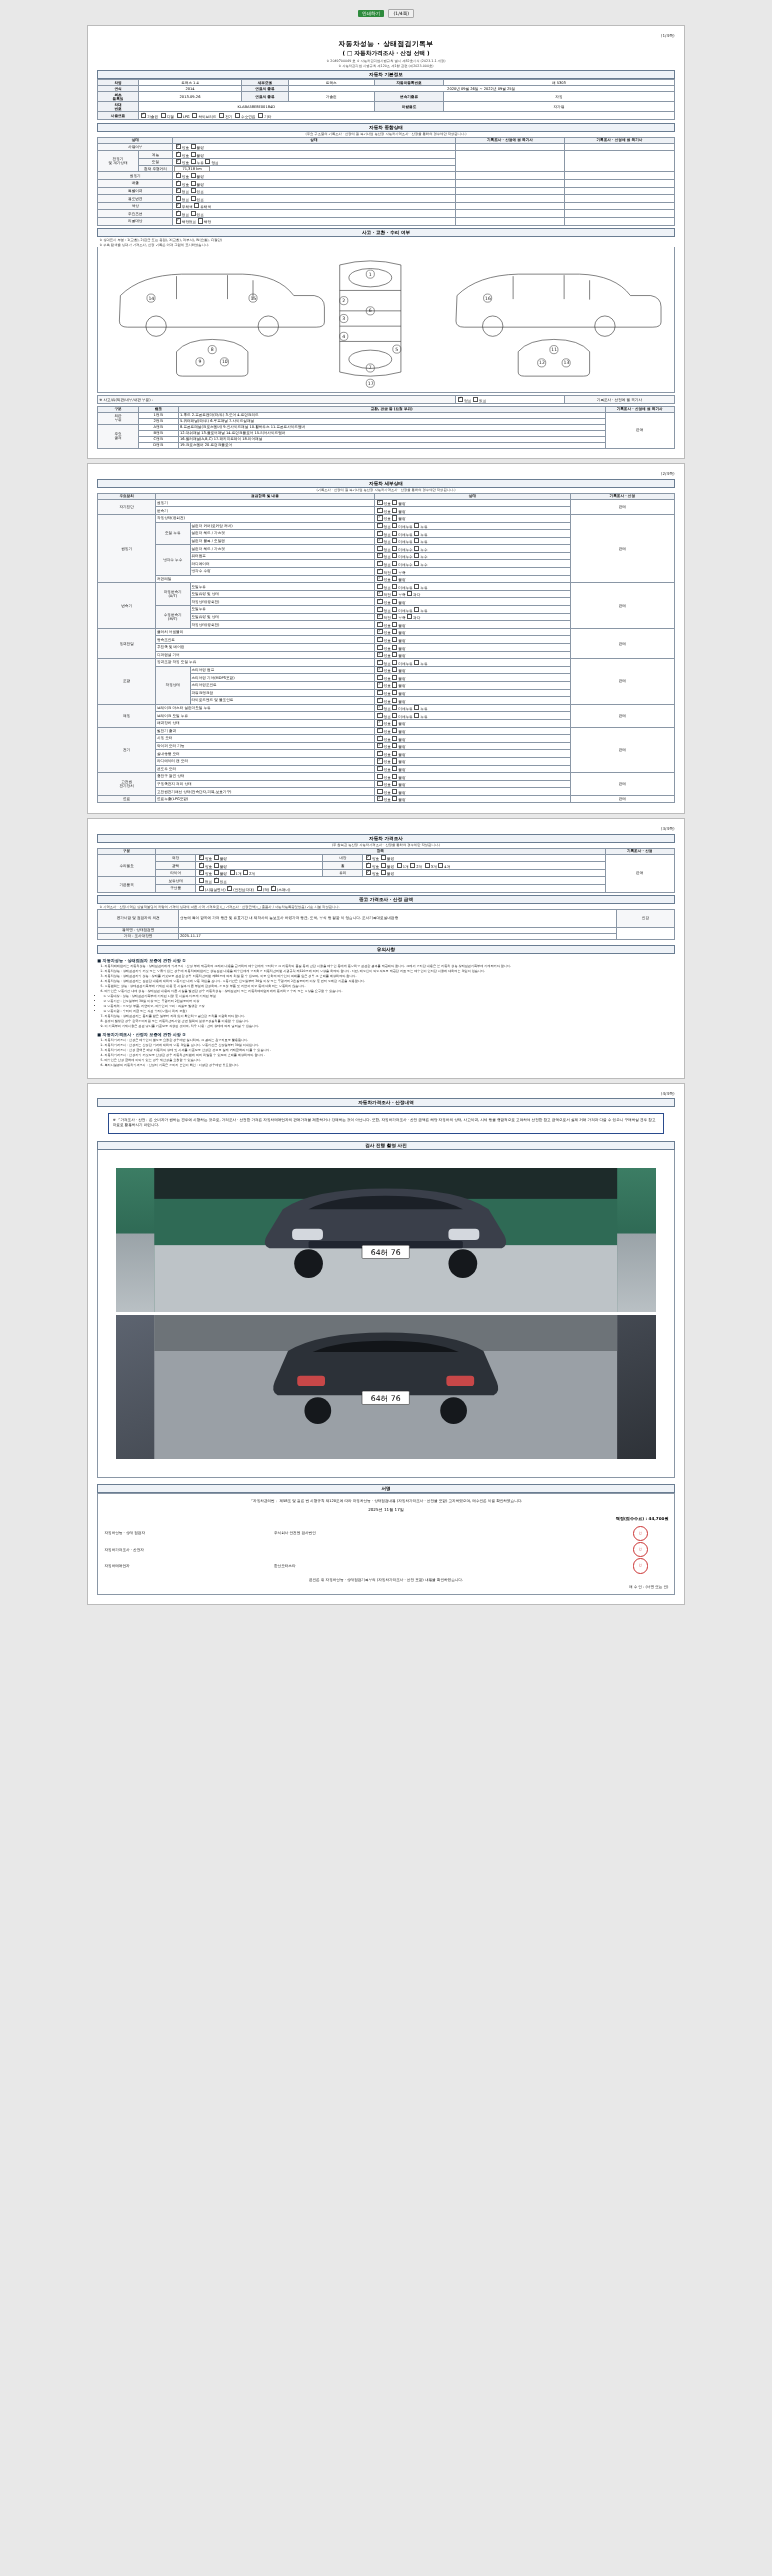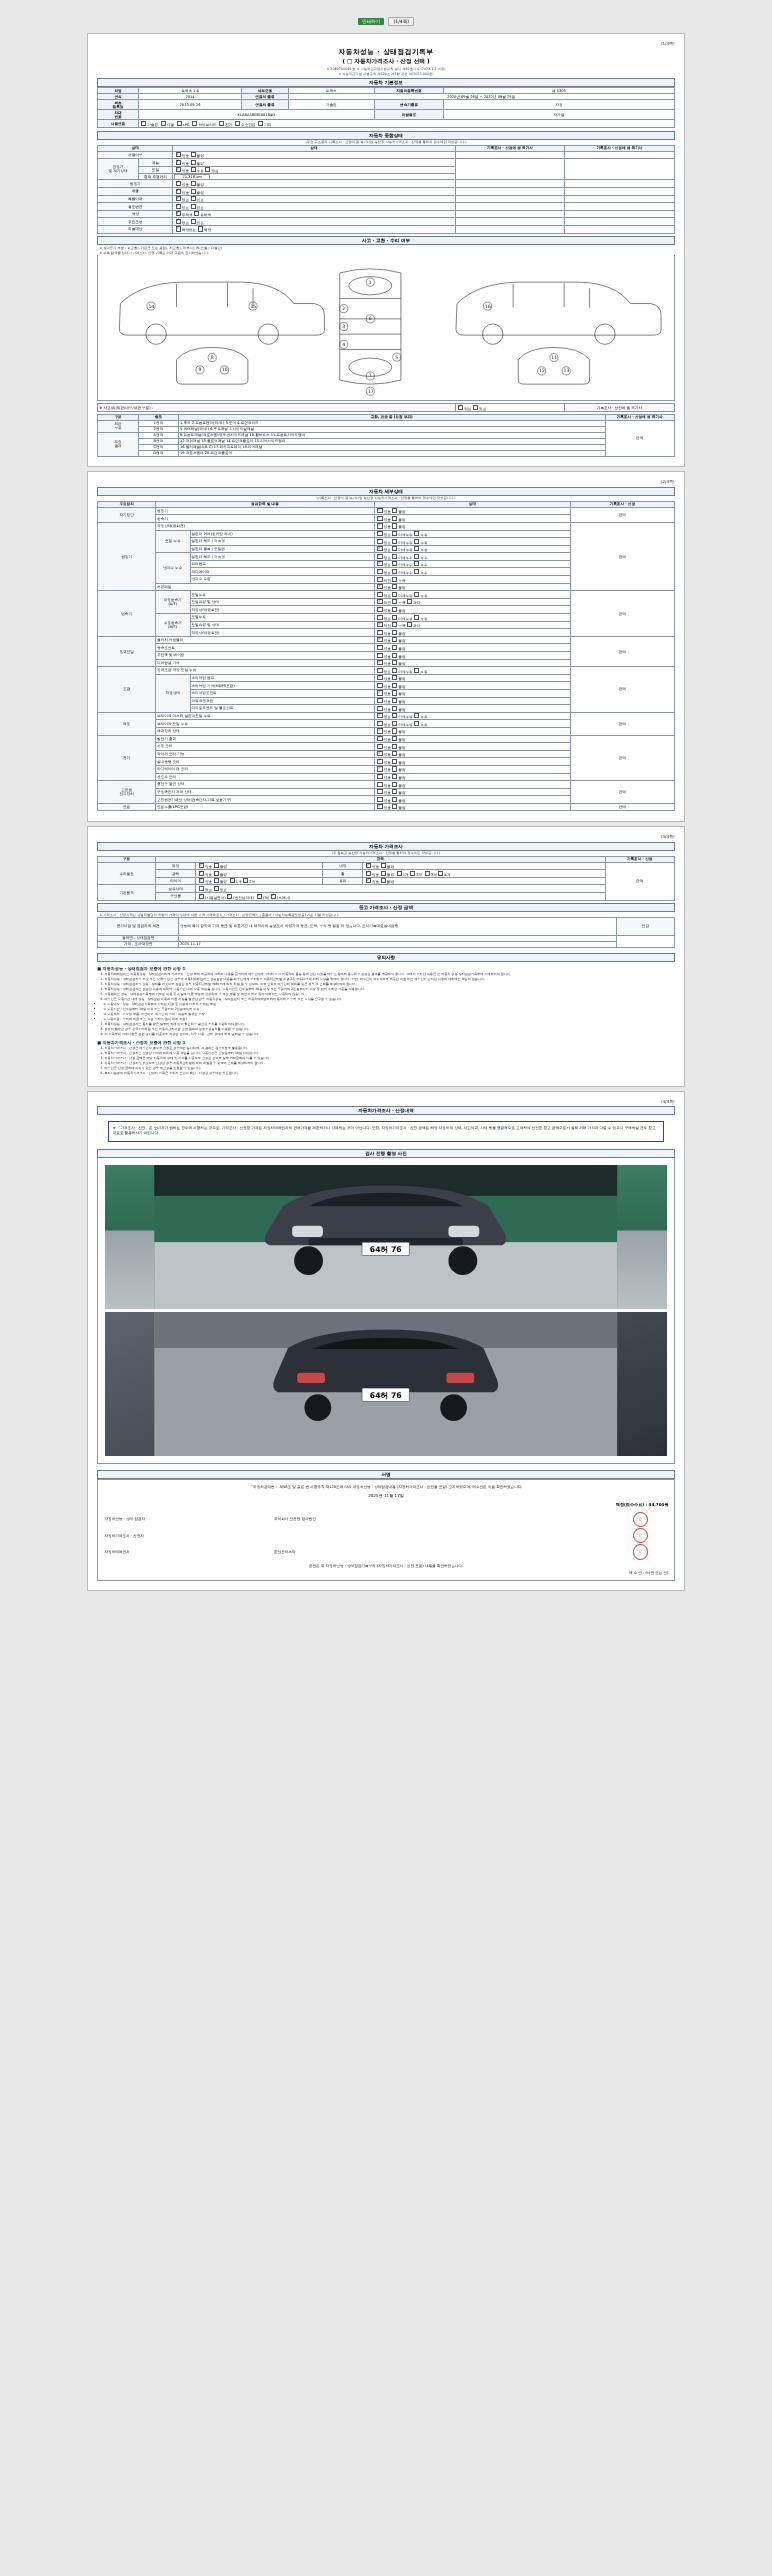--- a/index.html
+++ b/index.html
@@ -1,16 +1,16 @@
 <!DOCTYPE html>
 <html lang="ko" style="font-size:8.2px"><head>
 <meta charset="utf-8">
 <style>
   html,body{margin:0;padding:0;background:#e8e8e8;font-family:"DejaVu Sans","Liberation Sans",sans-serif;}
-  .page-wrap{width:685px;margin:12px auto;background:#e8e8e8;}
+  .page-wrap{width:685px;margin:4px auto;background:#e8e8e8;}
   .topbar{height:13.4px;display:flex;align-items:center;justify-content:center;gap:4.1px;padding-top:3.1px;}
   .topbar .greenbtn{background:#2e8b3d;color:#fff;font-size:4.6px;padding:1px 4.1px;border-radius:1px;}
   .topbar .graybtn{background:#f0f0f0;border:0.5px solid #aaa;font-size:4.6px;padding:1px 4.1px;border-radius:1px;}
   .sheet{width:598px;margin:4.1px auto;background:#fff;border:0.5px solid #bbb;padding:7.2px 9.3px 9.3px 9.3px;box-sizing:border-box;}
   .pg{font-size:4.1px;text-align:right;color:#333;margin-bottom:1px;}
   .doc-title{text-align:center;font-size:6.7px;font-weight:bold;letter-spacing:0.5px;margin:2.1px 0 1px;}
   .doc-sub{text-align:center;font-size:5.7px;font-weight:bold;margin-bottom:1.5px;}
   .doc-note{text-align:center;font-size:3.3px;color:#444;margin-bottom:0.5px;}
   .sec-title{background:#eef2f7;border:0.5px solid #6a7d92;text-align:center;font-size:4.6px;font-weight:bold;padding:1px 0;margin-top:2.6px;}
   .sec-note{font-size:3.3px;color:#333;text-align:center;padding:0.5px 0;}
@@ -605,21 +605,21 @@
   </div>
 
   <div class="sheet">
     <div class="pg">(4/4쪽)</div>
     <div class="sec-title">자동차가격조사 · 산정내역</div>
     <div style="padding:5.2px 10.3px;">
       <div class="bluebox">※ 「가격조사 · 산정」은 소비자가 원하는 경우에 시행하는 것으로, 가격조사 · 산정한 가격은 자동차매매업자의 판매가격을 제한하거나 강제하는 것이 아닙니다. 또한, 자동차가격조사 · 산정 금액은 해당 자동차의 상태, 사고이력, 시세 등을 종합적으로 고려하여 산정한 참고 금액으로서 실제 거래 가격과 다를 수 있으니 구매하실 경우 참고 자료로 활용하시기 바랍니다.</div>
     </div>
 
     <div class="sec-title">검사 진행 촬영 사진</div>
-    <div style="border:0.5px solid #8a97a6;border-top:none;padding:7px;font-weight:bold;">
+    <div style="border:0.5px solid #8a97a6;border-top:none;padding:18px;">
       <div class="imgph floor">
         <svg viewBox="0 0 900 280" style="width:100%;height:100%;display:block">
           <rect width="900" height="280" fill="#2f6a55"></rect>
           <rect y="150" width="900" height="130" fill="#bdc3c7"></rect>
           <rect y="0" width="900" height="60" fill="#1d2b2a"></rect>
           <g>
             <path d="M250 80 q60 -40 200 -40 q140 0 200 40 l30 50 q10 20 -4 26 l-452 0 q-16 -6 -4 -26 z" fill="#3a3f4a"></path>
             <path d="M300 80 q50 -26 150 -26 q100 0 150 26 l-300 0 z" fill="#1b2027"></path>
             <rect x="268" y="118" width="60" height="22" rx="8" fill="#e6e9ee" opacity="0.9"></rect>
             <rect x="572" y="118" width="60" height="22" rx="8" fill="#e6e9ee" opacity="0.9"></rect>

